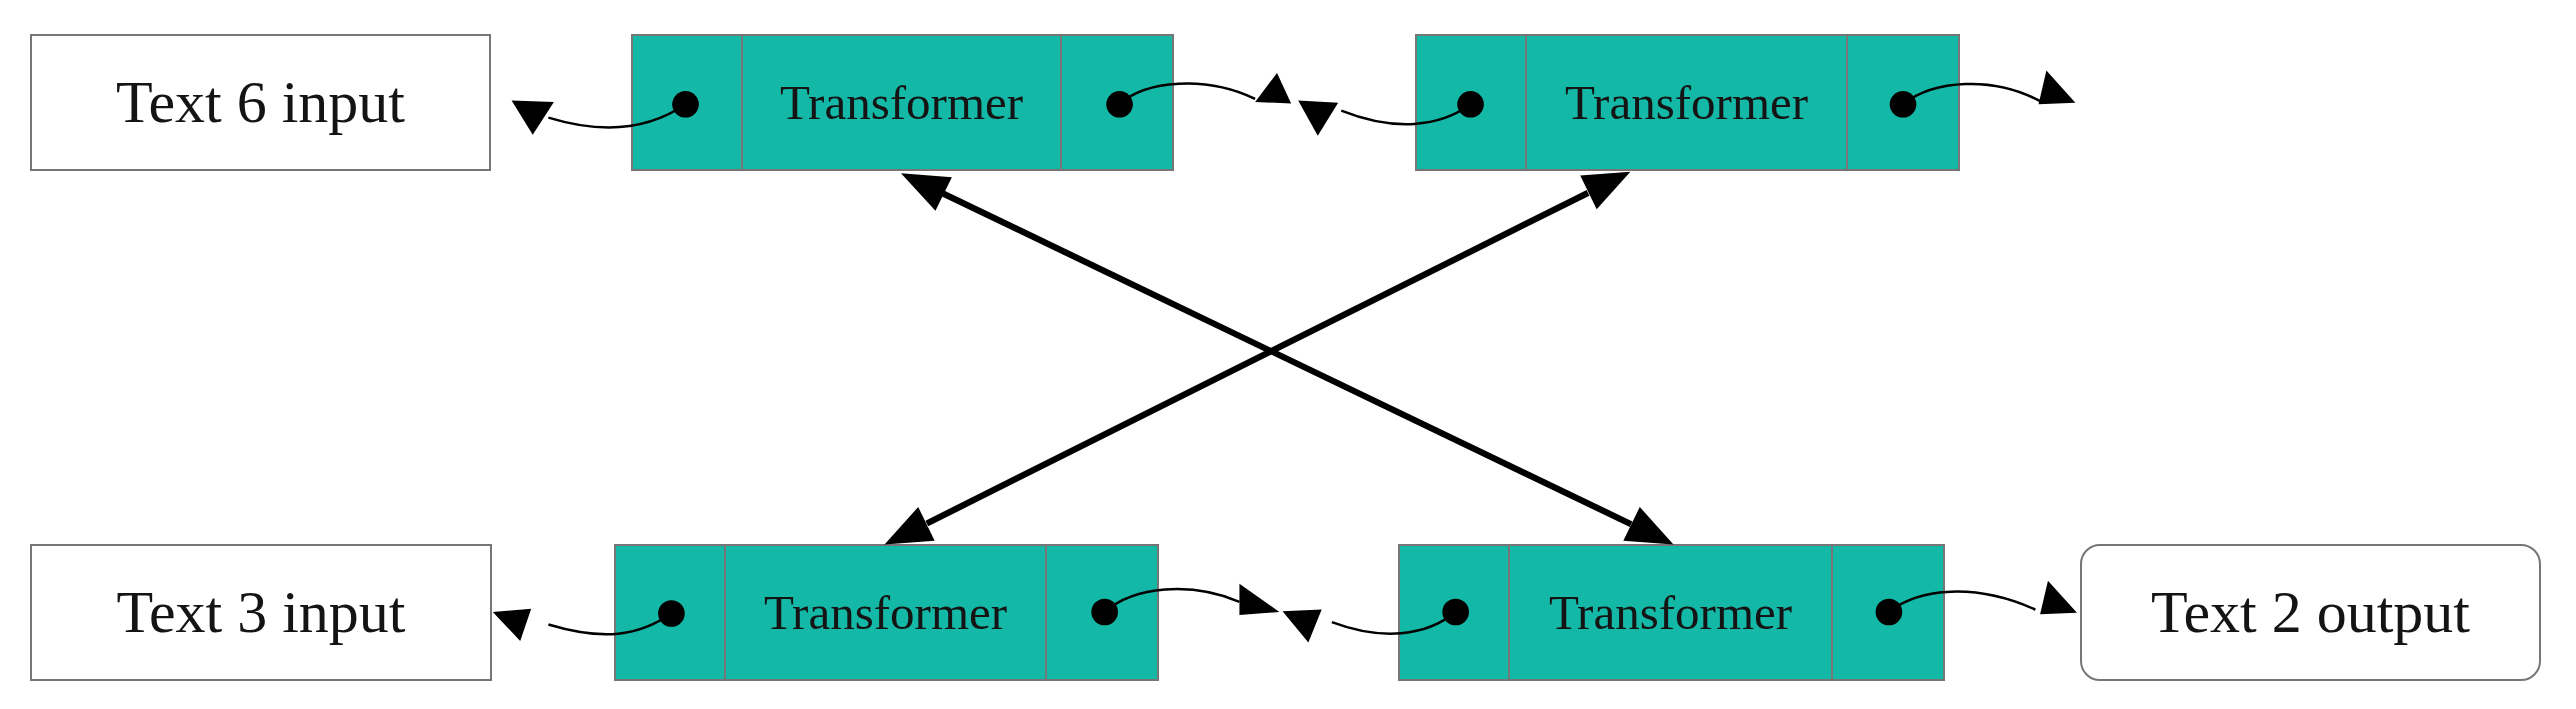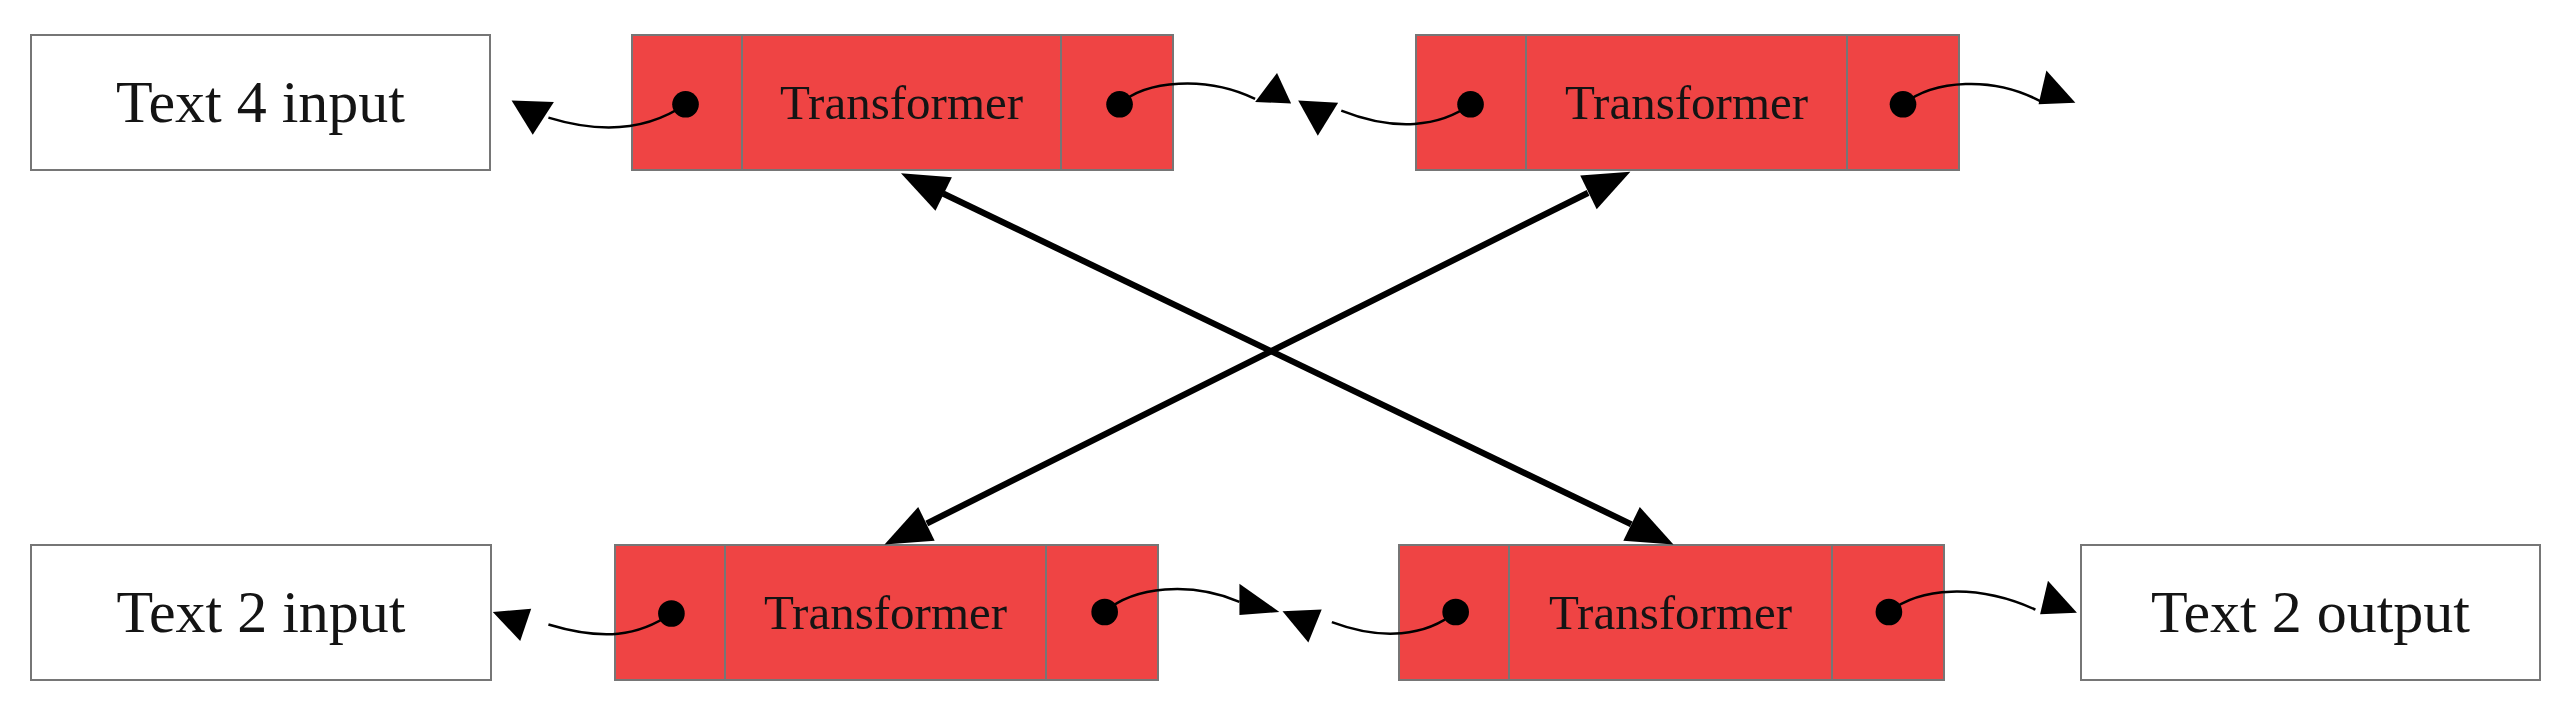--- a/index.html
+++ b/index.html
@@ -12,81 +12,81 @@
     overflow:hidden;
   }
   .tbox{
     position:absolute;height:137px;box-sizing:border-box;
     border:2.4px solid #767676;background:#ffffff;
     display:flex;align-items:center;justify-content:center;
     font-size:60px;z-index:1;
   }
   .asm{
     position:absolute;height:137px;box-sizing:border-box;
-    border:2.4px solid #767676;background:#ef4444;
+    border:2.4px solid #767676;background:#14b8a6;
     display:flex;z-index:1;align-items:center;
   }
   .cell{box-sizing:border-box;height:100%;}
   .cell.side{width:110px;}
   .cell.divider{border-right:2.4px solid #767676;}
   .cell.main{
     flex:1;display:flex;align-items:center;justify-content:center;
     font-size:49px;
   }
   svg.arrows{
     position:absolute;left:0;top:0;z-index:2;pointer-events:none;
   }
 </style>
 </head>
 <body>
 
 <div class="canvas">
 
   <div class="tbox" style="left:30px;top:34px;width:461px;">
-    <span>Text 4 input</span>
+    <span>Text 6 input</span>
   </div>
 
   <div class="asm" style="left:631px;top:34px;width:543px;">
     <div class="cell side divider"></div>
     <div class="cell main divider">
       <span>Transformer</span>
     </div>
     <div class="cell side"></div>
   </div>
 
   <div class="asm" style="left:1415px;top:34px;width:545px;">
     <div class="cell side divider"></div>
     <div class="cell main divider">
       <span>Transformer</span>
     </div>
     <div class="cell side"></div>
   </div>
 
 
   <div class="tbox" style="left:30px;top:544px;width:462px;">
-    <span>Text 2 input</span>
+    <span>Text 3 input</span>
   </div>
 
   <div class="asm" style="left:614px;top:544px;width:545px;">
     <div class="cell side divider"></div>
     <div class="cell main divider">
       <span>Transformer</span>
     </div>
     <div class="cell side"></div>
   </div>
 
   <div class="asm" style="left:1398px;top:544px;width:547px;">
     <div class="cell side divider"></div>
     <div class="cell main divider">
       <span>Transformer</span>
     </div>
     <div class="cell side"></div>
   </div>
 
-  <div class="tbox" style="left:2080px;top:544px;width:461px;">
+  <div class="tbox" style="left:2080px;top:544px;width:461px;border-radius:20px;">
     <span>Text 2 output</span>
   </div>
 
   <svg class="arrows" width="2576" height="710" viewBox="0 0 3288 906">
 
     <g fill="#000000">
       <circle cx="875" cy="133" r="17"></circle>
       <circle cx="1429" cy="133" r="17"></circle>
       <circle cx="1877" cy="133" r="17"></circle>
       <circle cx="2429" cy="133" r="17"></circle>

